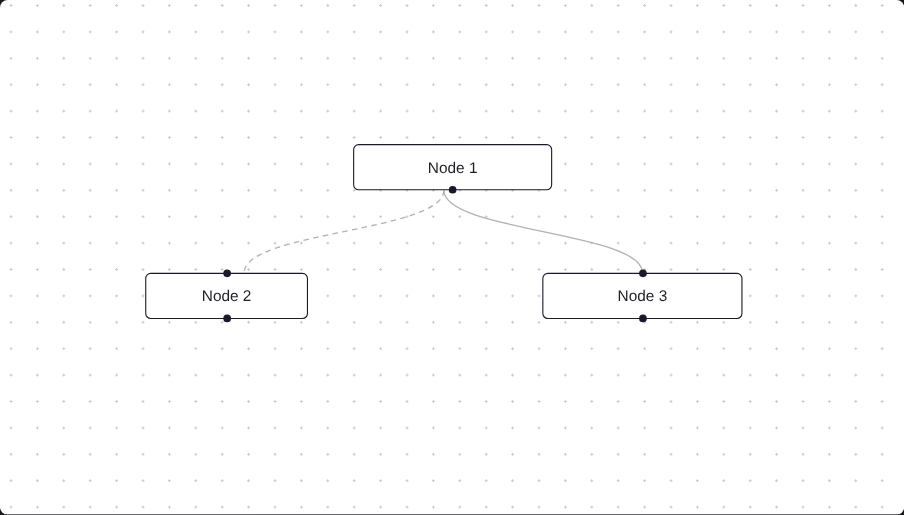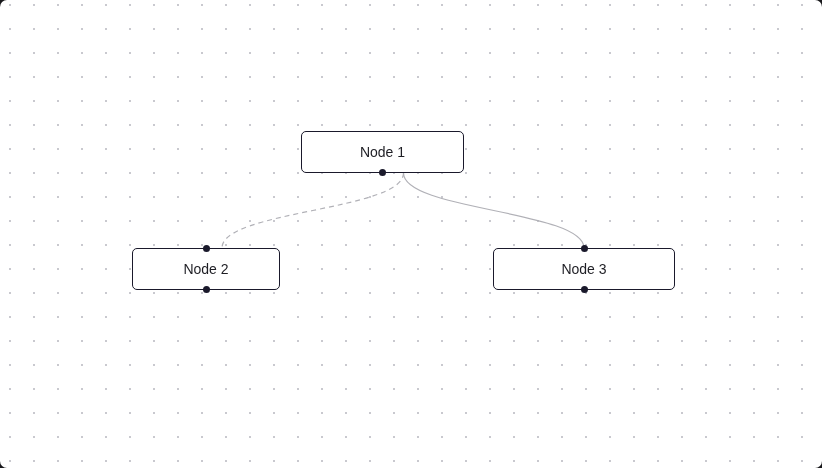--- a/index.html
+++ b/index.html
@@ -71,21 +71,21 @@
 </head>
 <body>
 
 <div class="viewport">
   <div class="canvas">
     <svg class="edges" xmlns="http://www.w3.org/2000/svg">
         <path d="M 403.5 173 C 403.5 210.5, 222 210.5, 222 248" class="dashed" stroke="#b1b1b7"></path>
         <path d="M 403.5 173 C 403.5 210.5, 584 210.5, 584 248" stroke="#b1b1b7"></path>
       </svg>
     <div class="nodes">
-        <div class="node" style="left: 301px; top: 131px; width: 163px; height: 42px;">
+        <div class="node" style="left: 321px; top: 131px; width: 181px; height: 42px;">
           <span>Node 1</span>
           <div class="handle source-bottom"></div>
         </div>
         <div class="node" style="left: 132px; top: 248px; width: 148px; height: 42px;">
           <span>Node 2</span>
           <div class="handle target-top"></div>
           <div class="handle source-bottom"></div>
         </div>
         <div class="node" style="left: 493px; top: 248px; width: 182px; height: 42px;">
           <span>Node 3</span>

